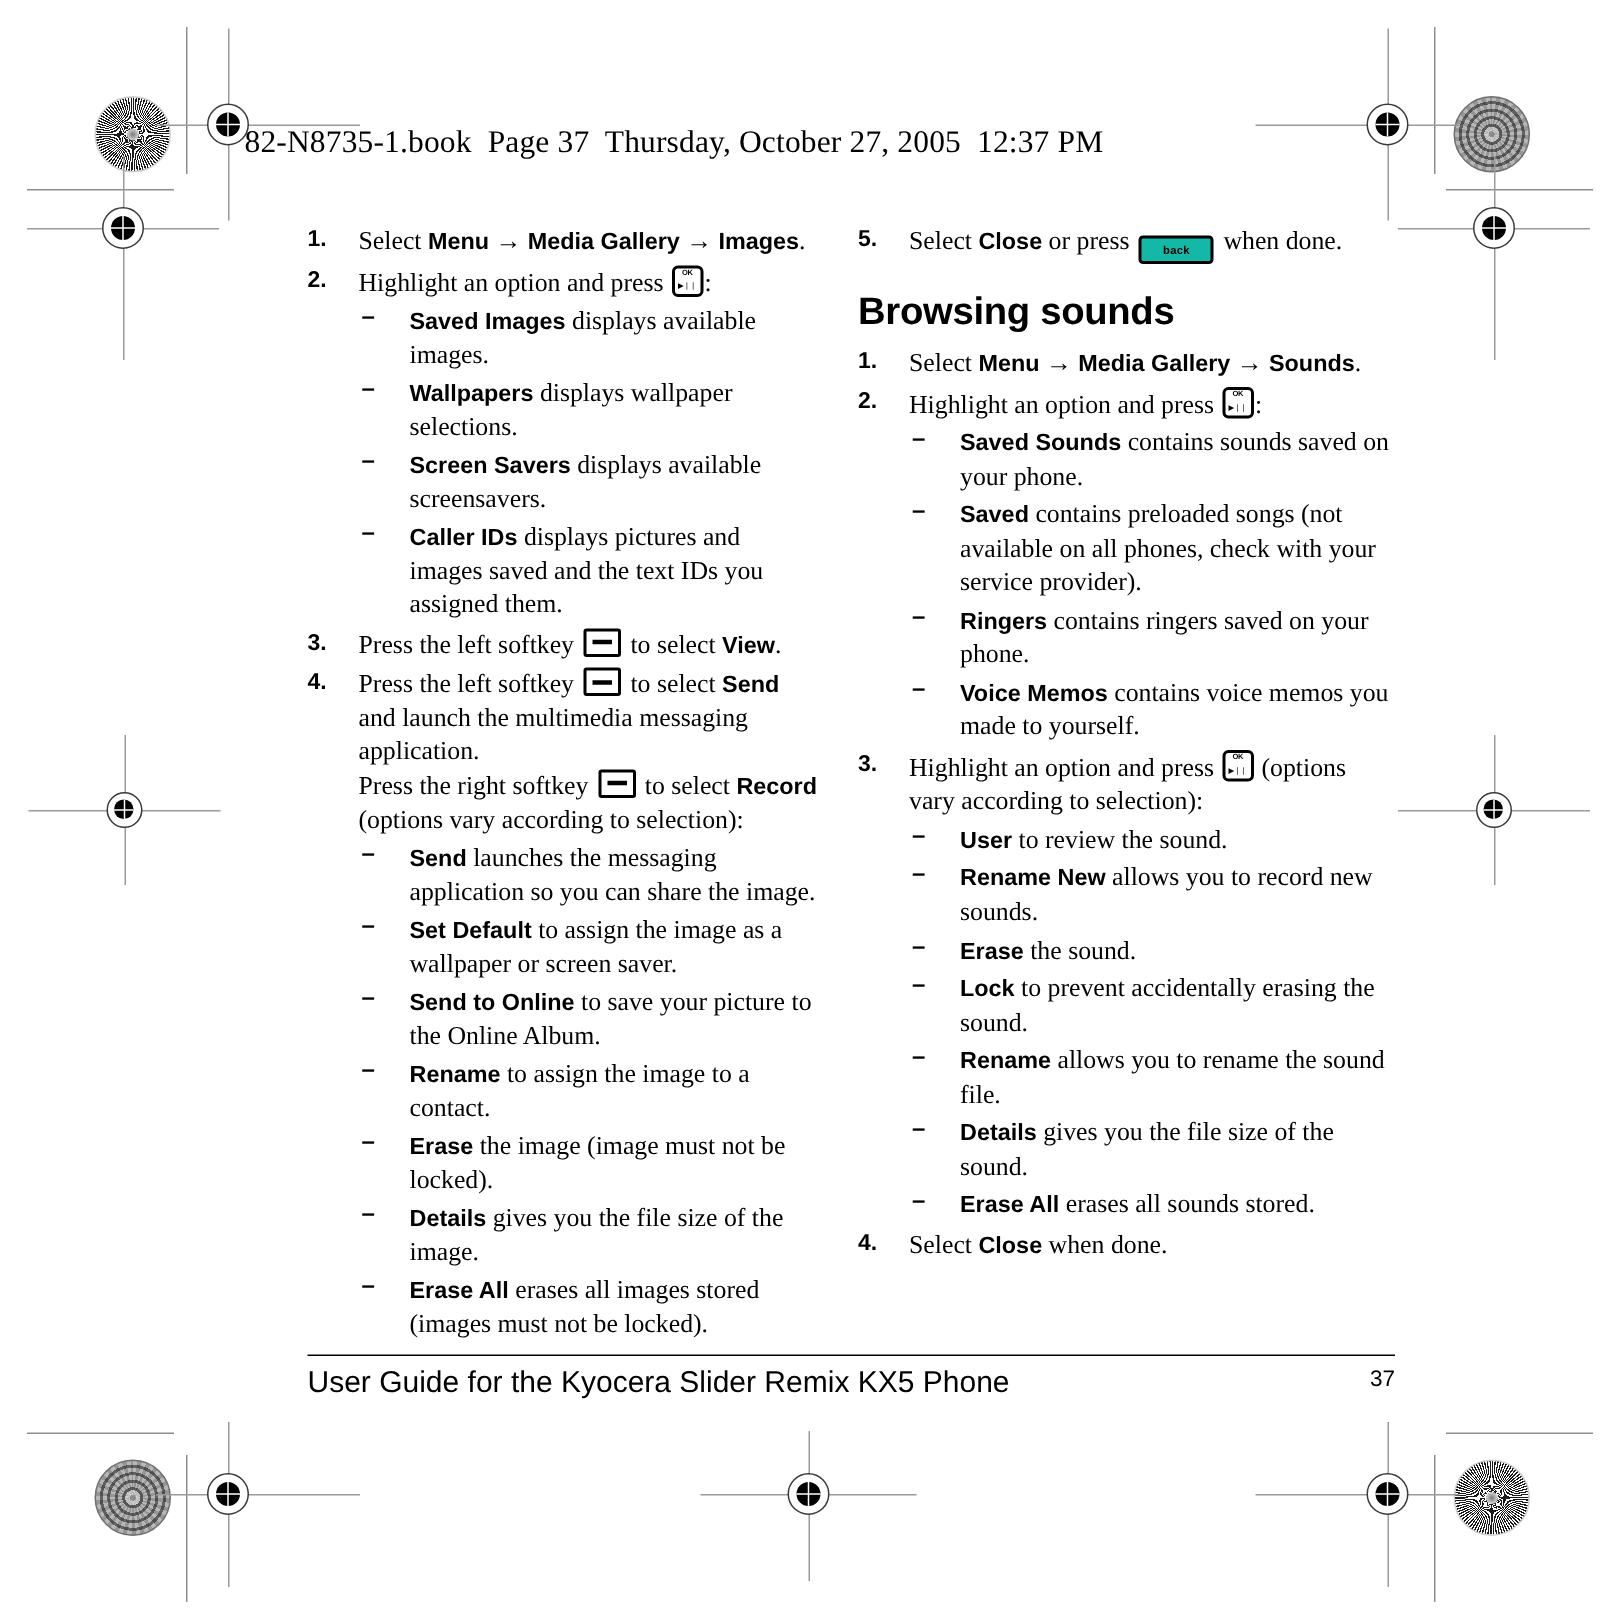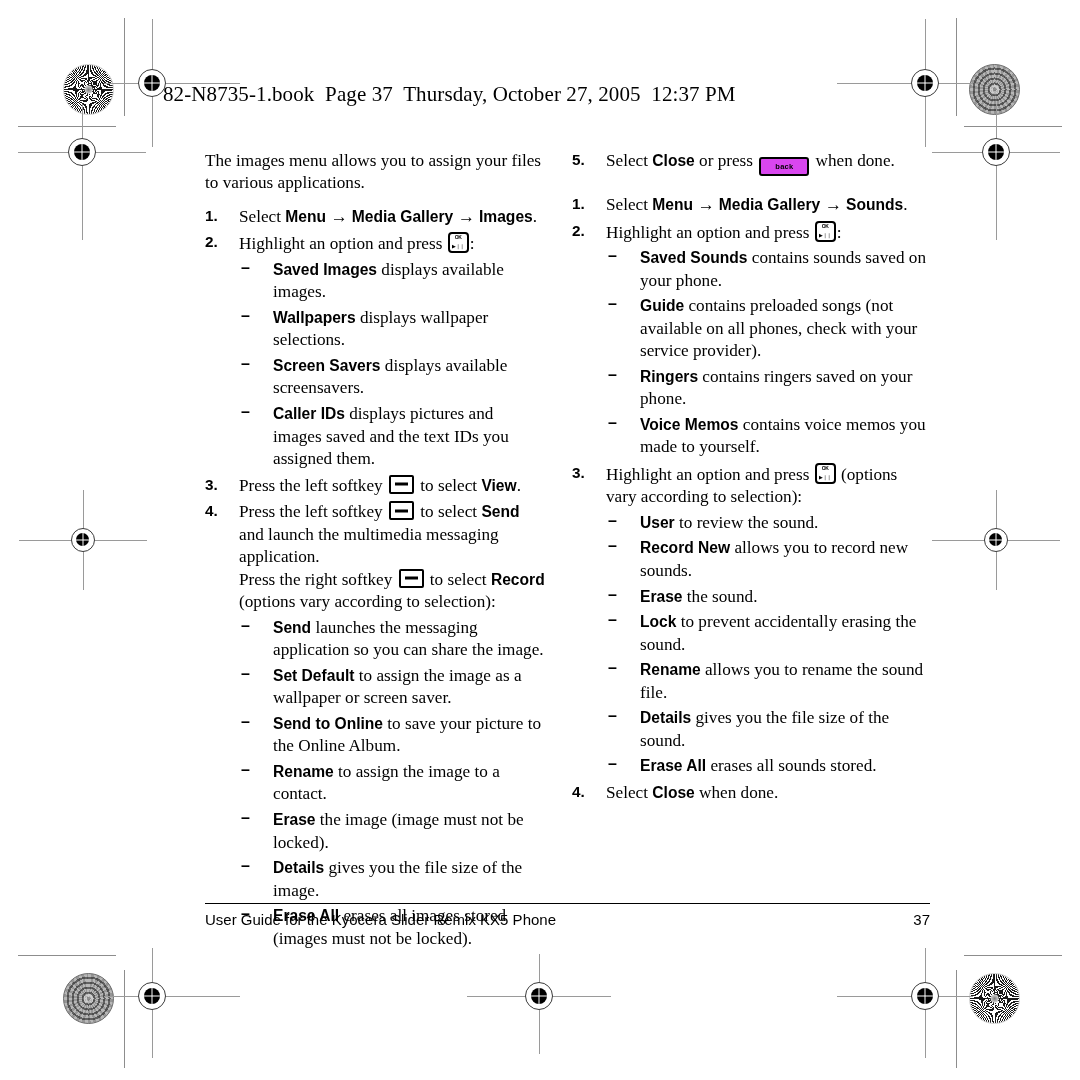--- a/index.html
+++ b/index.html
@@ -130,35 +130,35 @@
     position:relative; background:#fff; margin:0 2px;
   }
   .key-soft::after{
     content:""; position:absolute; left:4px; right:4px; top:50%;
     height:3px; background:#000; transform:translateY(-50%);
   }
   .key-back {
     display:inline-block; vertical-align:-3px;
     min-width:40px; height:15px;
     border:2px solid #000; border-radius:3px;
-    background:#d946ef; margin:0 2px; padding:0 3px;
+    background:#14b8a6; margin:0 2px; padding:0 3px;
     font-family:"Liberation Sans", sans-serif; font-weight:bold;
     font-size:7.5px; line-height:15px; text-align:center;
     letter-spacing:.2px;
   }
 
   
   .footer-rule {
     position:absolute; left:205px; top:903px; width:725px; height:1px;
     background:#000;
   }
   .footer-text {
     position:absolute; left:205px; top:911px;
     font-family:"Liberation Sans", sans-serif;
-    font-size:15px;
+    font-size:20px;
   }
   .footer-page {
     position:absolute; left:889px; top:911px; width:41px;
     font-family:"Liberation Sans", sans-serif;
     font-size:15px; text-align:right;
   }
 </style>
 </head>
 <body>
 
@@ -238,21 +238,20 @@
     <div class="ring" style="left:-14px; top:-14px; width:26px; height:26px;"></div>
     <div class="dot" style="left:-8px; top:-8px; width:16px; height:16px;"></div>
   </div>
 </div>
 
 <div class="header-line">82-N8735-1.book  Page 37  Thursday, October 27, 2005  12:37 PM</div>
 
 <div class="col col-left">
 
 
-  <p class="intro">The images menu allows you to assign your files to various applications.</p>
 
   <ol class="steps">
 
     <li>
       <span class="num">1.</span>
       <span>Select </span><b class="ui">Menu</b><span class="arrow"> → </span><b class="ui">Media Gallery</b><span class="arrow"> → </span><b class="ui">Images</b><span>.</span>
     </li>
 
     <li>
       <span class="num">2.</span>
@@ -289,45 +288,46 @@
 
 <div class="col col-right">
 
   <ol class="steps">
     <li style="margin-bottom:18px;">
       <span class="num">5.</span>
       <span>Select </span><b class="ui">Close</b><span> or press </span><span class="key-back">back</span><span> when done.</span>
     </li>
   </ol>
 
+  <h2 class="sect">Browsing sounds</h2>
 
   <ol class="steps">
 
     <li>
       <span class="num">1.</span>
       <span>Select </span><b class="ui">Menu</b><span class="arrow"> → </span><b class="ui">Media Gallery</b><span class="arrow"> → </span><b class="ui">Sounds</b><span>.</span>
     </li>
 
     <li>
       <span class="num">2.</span>
       <span>Highlight an option and press </span><span class="key-ok"><span class="ok-t">OK</span><span class="ok-b">▶❘❘</span></span><span>:</span>
       <ul class="dashes">
         <li><span class="dash">–</span><b class="ui">Saved Sounds</b><span> contains sounds saved on your phone.</span></li>
-        <li><span class="dash">–</span><b class="ui">Guide</b><span> contains preloaded songs (not available on all phones, check with your service provider).</span></li>
+        <li><span class="dash">–</span><b class="ui">Saved</b><span> contains preloaded songs (not available on all phones, check with your service provider).</span></li>
         <li><span class="dash">–</span><b class="ui">Ringers</b><span> contains ringers saved on your phone.</span></li>
         <li><span class="dash">–</span><b class="ui">Voice Memos</b><span> contains voice memos you made to yourself.</span></li>
       </ul>
     </li>
 
     <li>
       <span class="num">3.</span>
       <span>Highlight an option and press </span><span class="key-ok"><span class="ok-t">OK</span><span class="ok-b">▶❘❘</span></span><span> (options vary according to selection):</span>
       <ul class="dashes">
         <li><span class="dash">–</span><b class="ui">User</b><span> to review the sound.</span></li>
-        <li><span class="dash">–</span><b class="ui">Record New</b><span> allows you to record new sounds.</span></li>
+        <li><span class="dash">–</span><b class="ui">Rename New</b><span> allows you to record new sounds.</span></li>
         <li><span class="dash">–</span><b class="ui">Erase</b><span> the sound.</span></li>
         <li><span class="dash">–</span><b class="ui">Lock</b><span> to prevent accidentally erasing the sound.</span></li>
         <li><span class="dash">–</span><b class="ui">Rename</b><span> allows you to rename the sound file.</span></li>
         <li><span class="dash">–</span><b class="ui">Details</b><span> gives you the file size of the sound.</span></li>
         <li><span class="dash">–</span><b class="ui">Erase All</b><span> erases all sounds stored.</span></li>
       </ul>
     </li>
 
     <li>
       <span class="num">4.</span>

